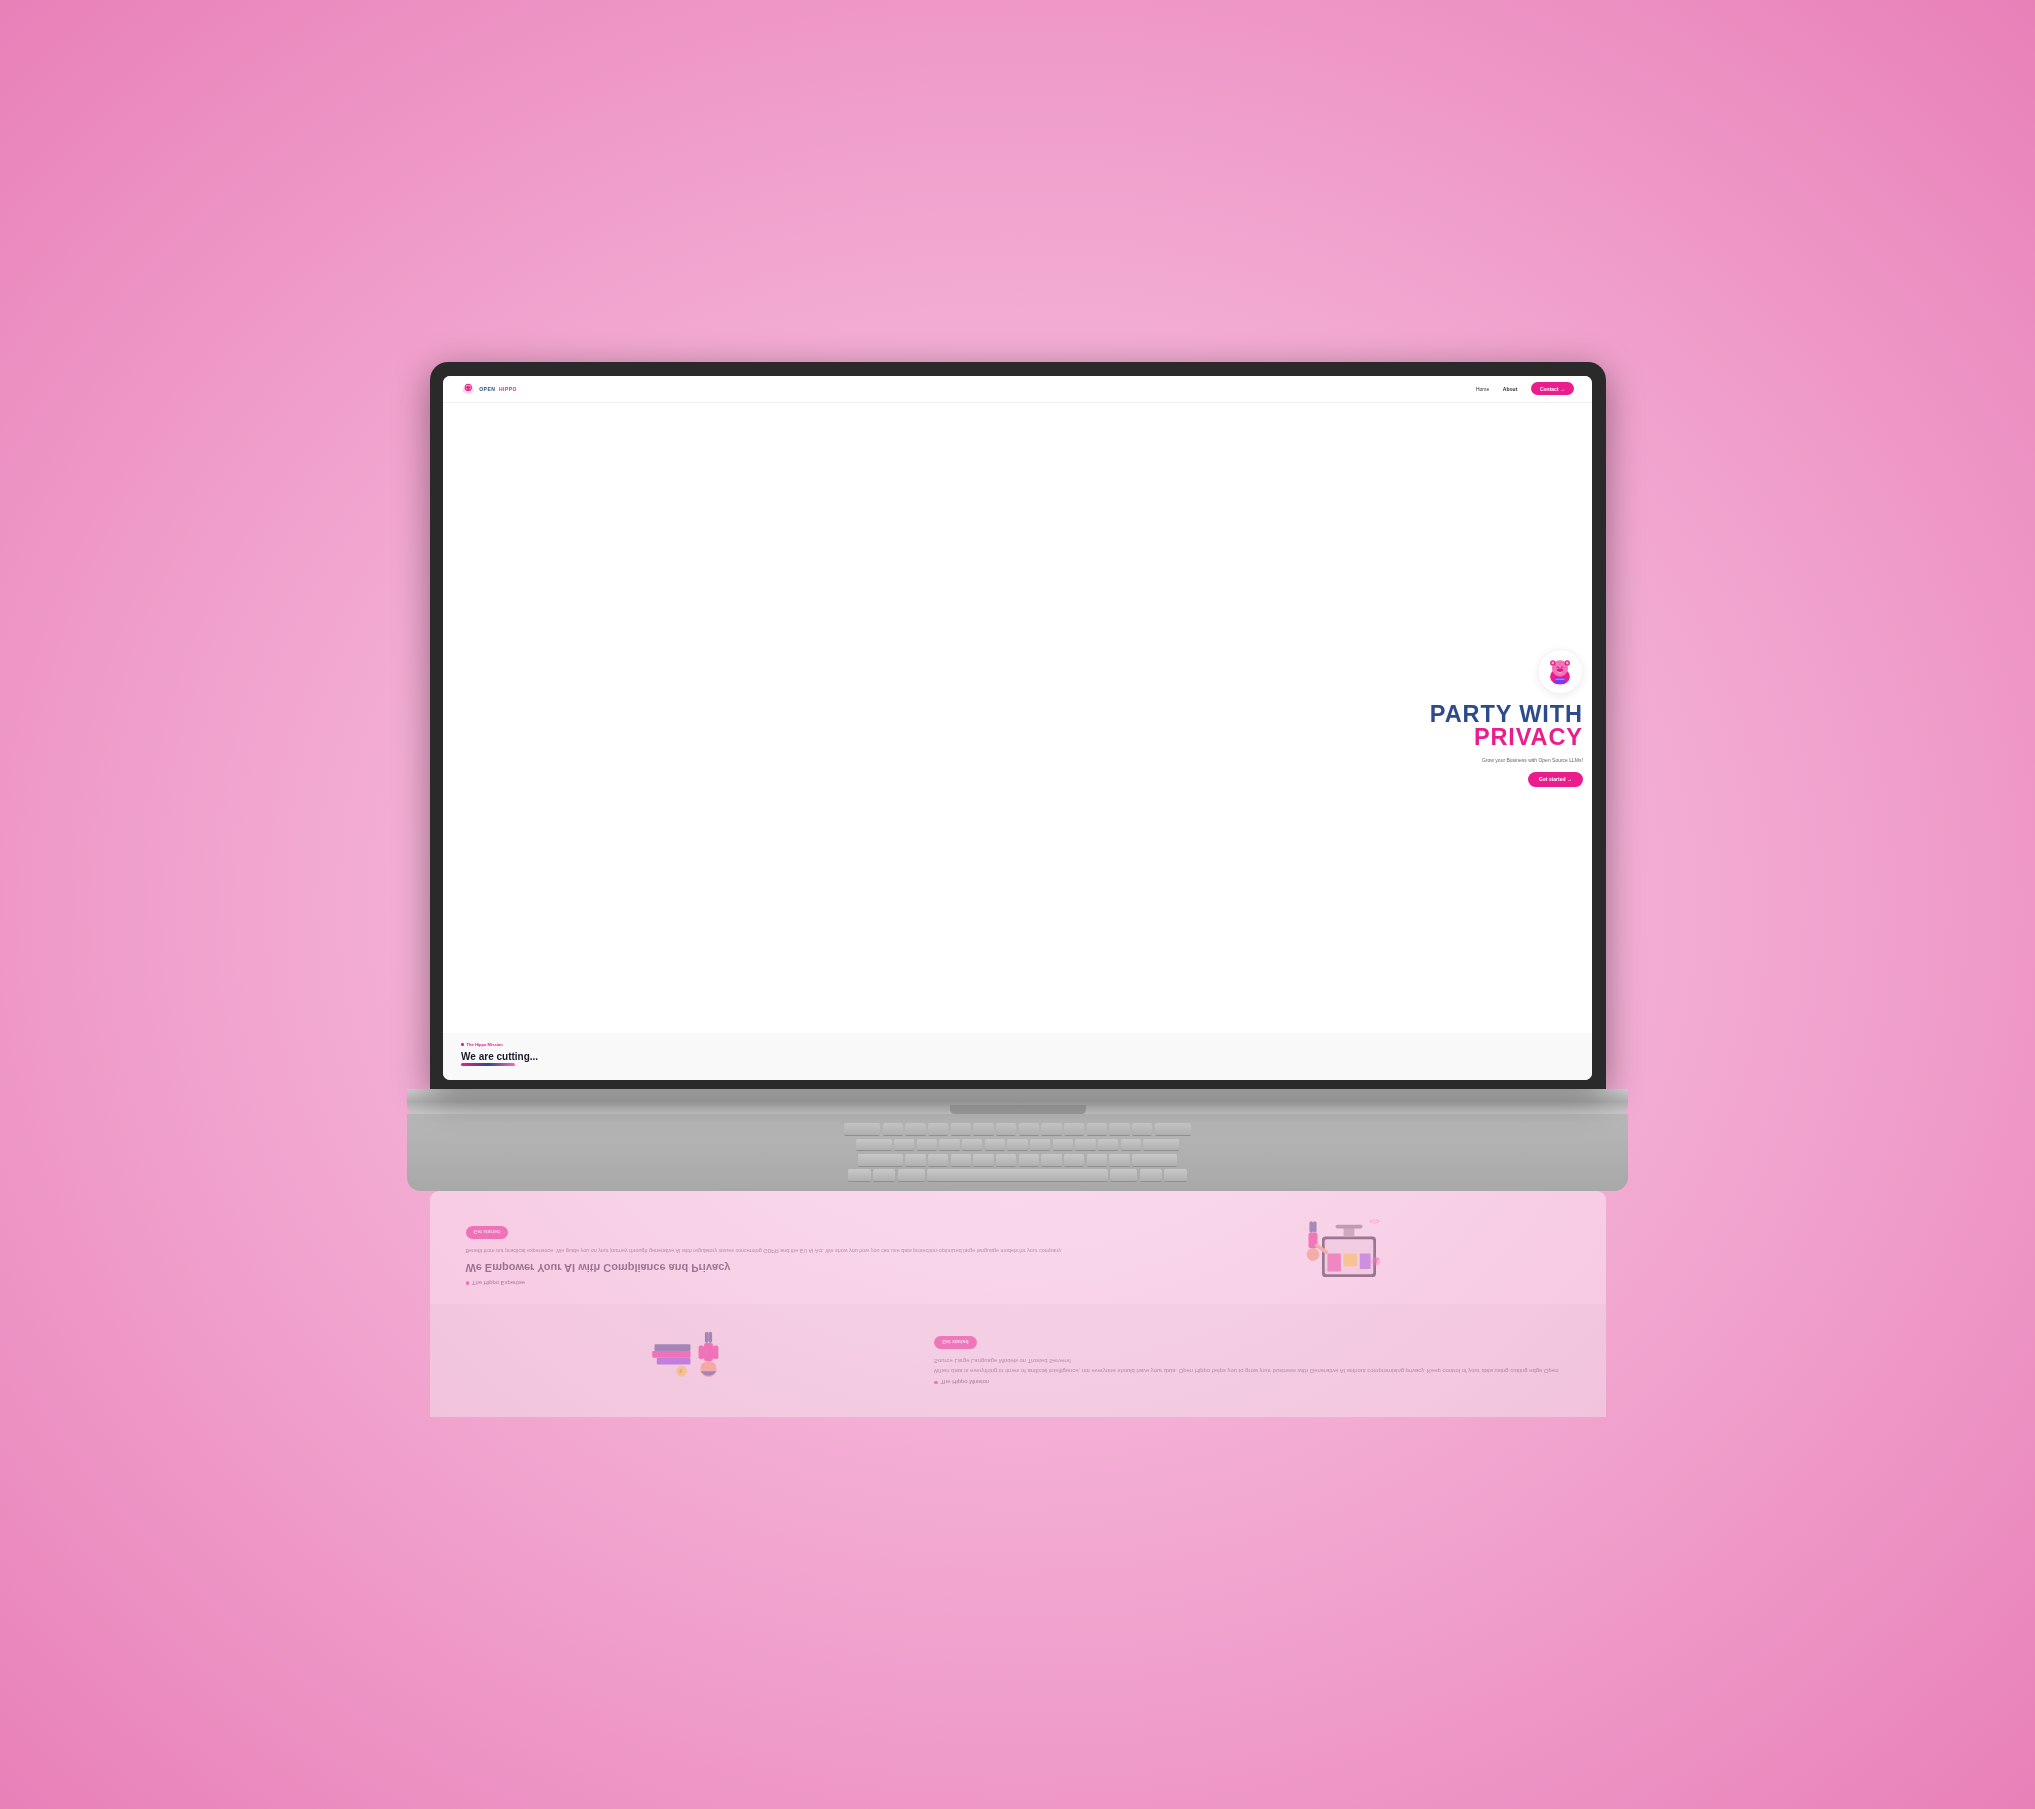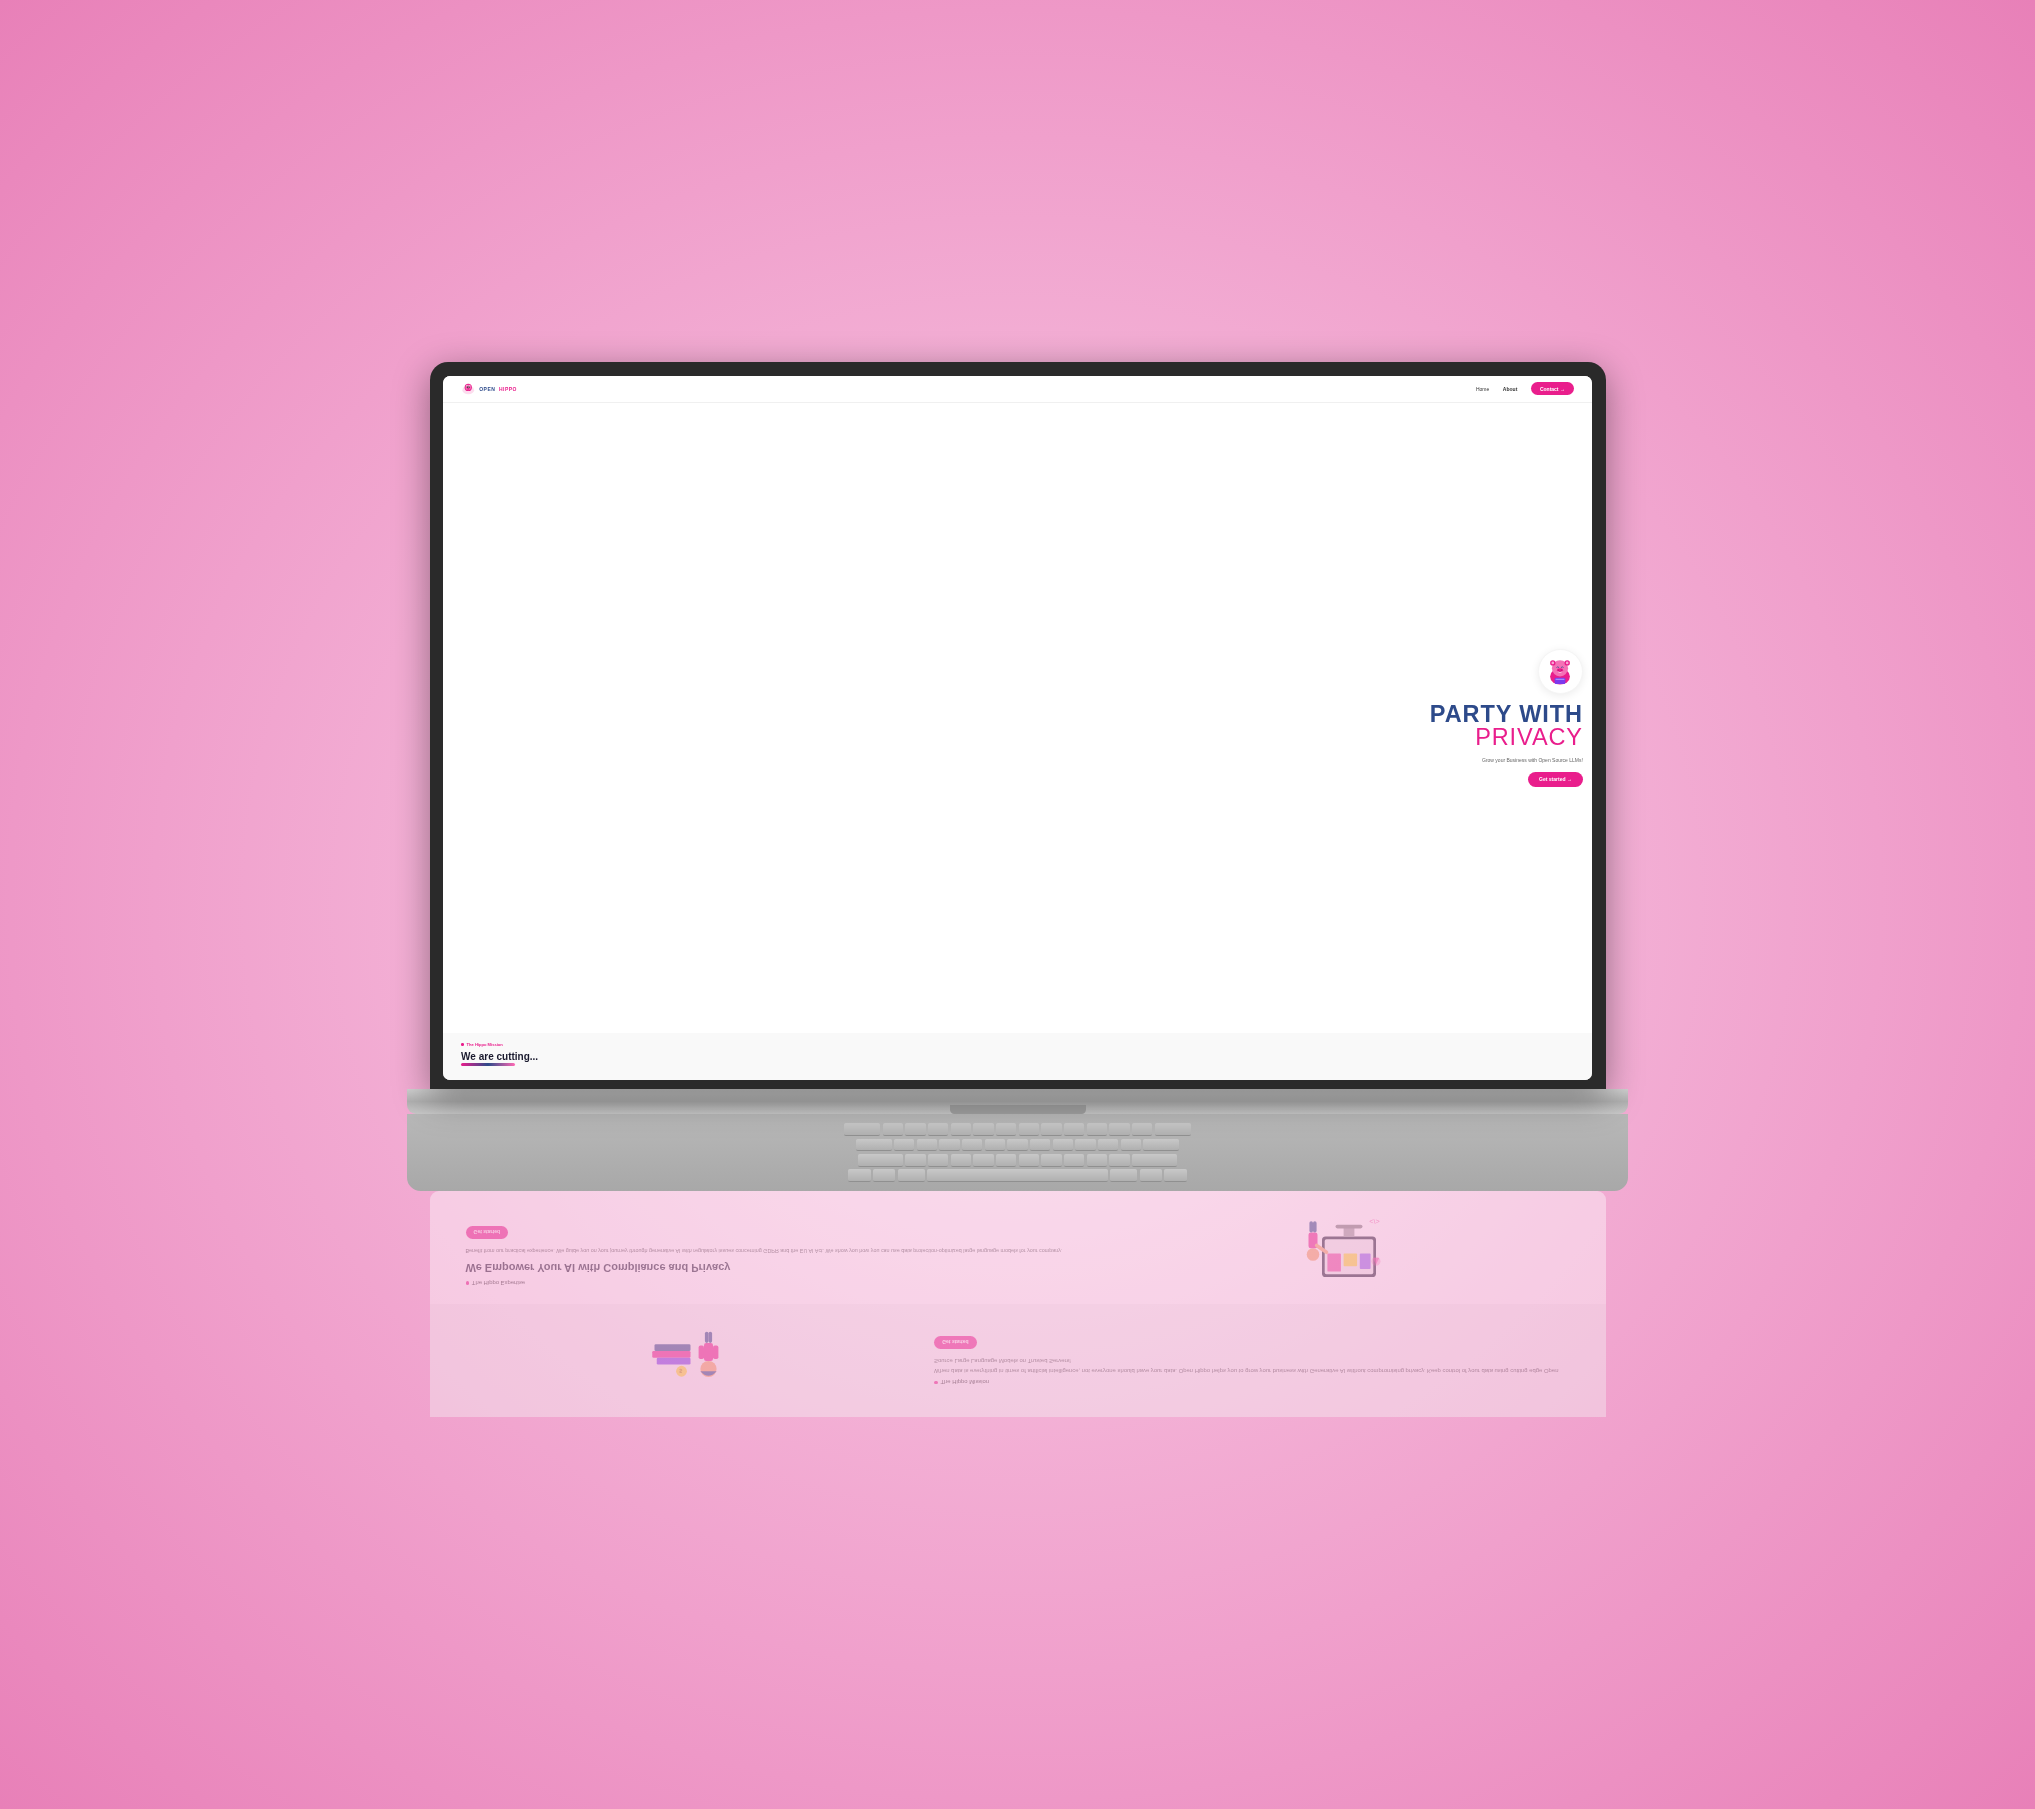--- a/index.html
+++ b/index.html
@@ -243,21 +243,21 @@
       font-weight: 900;
       color: #2d4a8a;
       text-transform: uppercase;
       font-family: 'Impact', sans-serif;
       line-height: 1;
       letter-spacing: 0.9px;
     }
 
     .hero-title-line2 {
       font-size: 23.5px;
-      font-weight: 400;
+      font-weight: 700;
       color: #e91e8c;
       text-transform: uppercase;
       font-family: 'Impact', sans-serif;
       line-height: 1;
       letter-spacing: 0.9px;
       margin-bottom: 6.8px;
     }
 
     .hero-subtitle {
       font-size: 5px;

